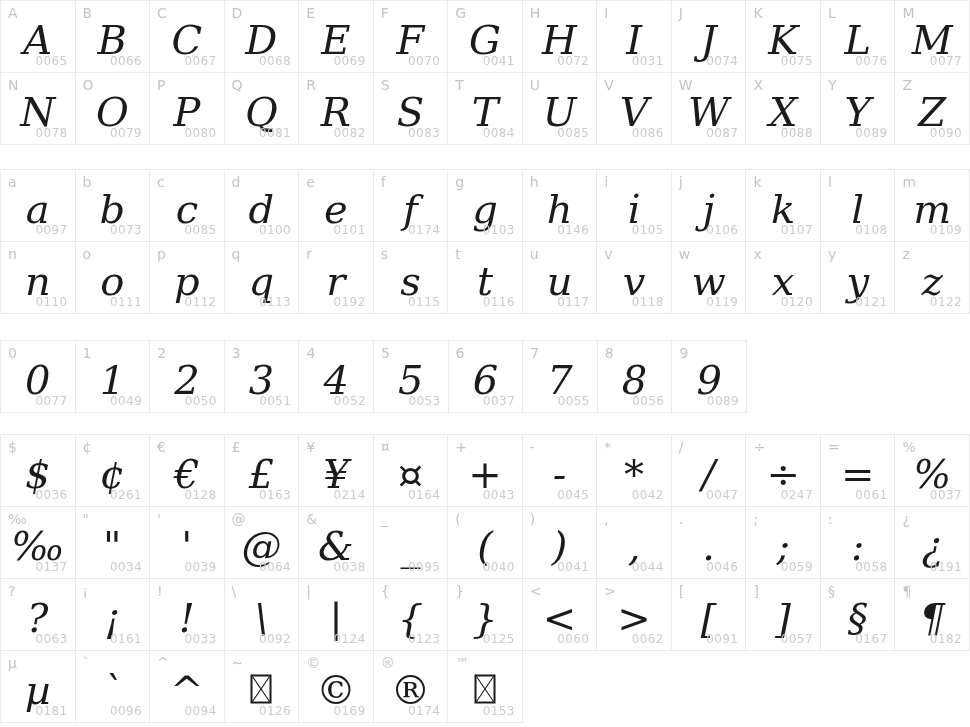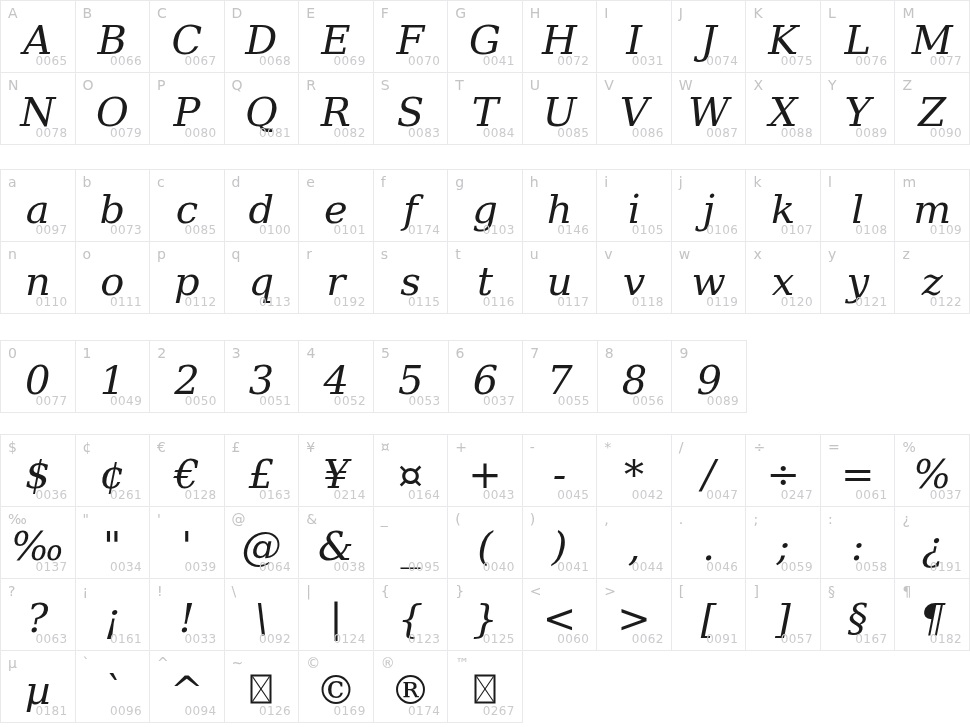--- a/index.html
+++ b/index.html
@@ -611,16 +611,16 @@
       </div>
       <div class="cell">
         <span class="lbl">™</span>
         <span class="notdef-wrap">
           <svg width="22" height="30" viewBox="0 0 22 30">
             <rect x="1.5" y="1.5" width="19" height="27" fill="none" stroke="#1b1b1b" stroke-width="2"></rect>
             <line x1="2.5" y1="2.5" x2="19.5" y2="27.5" stroke="#1b1b1b" stroke-width="1.1"></line>
             <line x1="19.5" y1="2.5" x2="2.5" y2="27.5" stroke="#1b1b1b" stroke-width="1.1"></line>
           </svg>
         </span>
-        <span class="code">0267</span>
+        <span class="code">0153</span>
       </div>
     </div>
   </div>
 
 </body></html>

